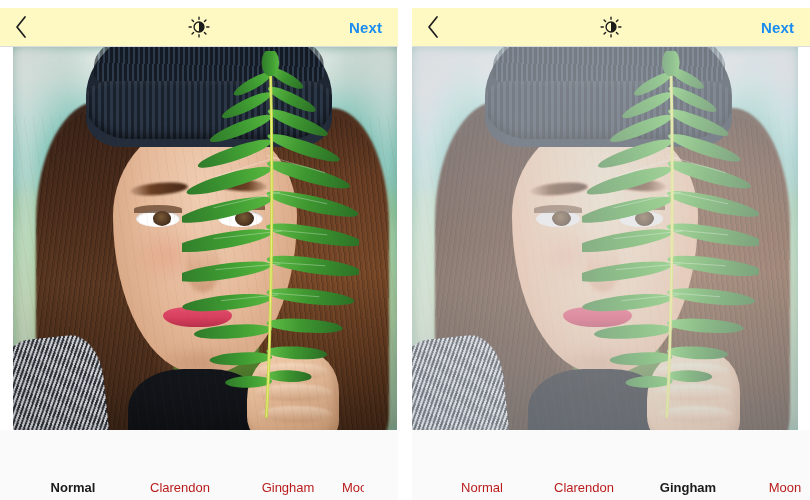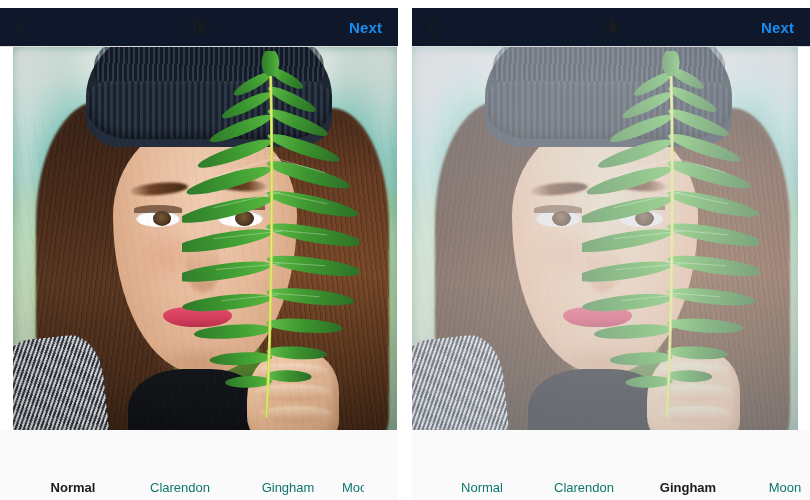--- a/index.html
+++ b/index.html
@@ -35,21 +35,21 @@
   .phone-screen.gap   { width: 14px; background:#ffffff; flex:none; }
   .phone-screen.right { width: 398px; }
 
   
   .nav-spacer { height: 8px; background: #ffffff; flex: none; }
 
   .navbar {
     position: relative;
     height: 39px;
     flex: none;
-    background: #0f172a;
+    background: #fef9c3;
     border-bottom: 1px solid #dcdcdc;
     display: flex;
     align-items: center;
     justify-content: space-between;
     padding: 0 14px;
     box-sizing: border-box;
   }
 
   .back-btn {
     width: 26px;
@@ -415,21 +415,21 @@
     display: flex;
     align-items: flex-end;
     white-space: nowrap;
     padding-left: 20px;
   }
   .filter-item {
     flex: none;
     text-align: center;
     font-size: 13px;
     line-height: 17px;
-    color: #0f766e;
+    color: #b91c1c;
     cursor: pointer;
     overflow: hidden;
   }
   .filter-item.selected {
     color: #1a1a1a;
     font-weight: 700;
   }
 </style>
 </head>
 <body>

